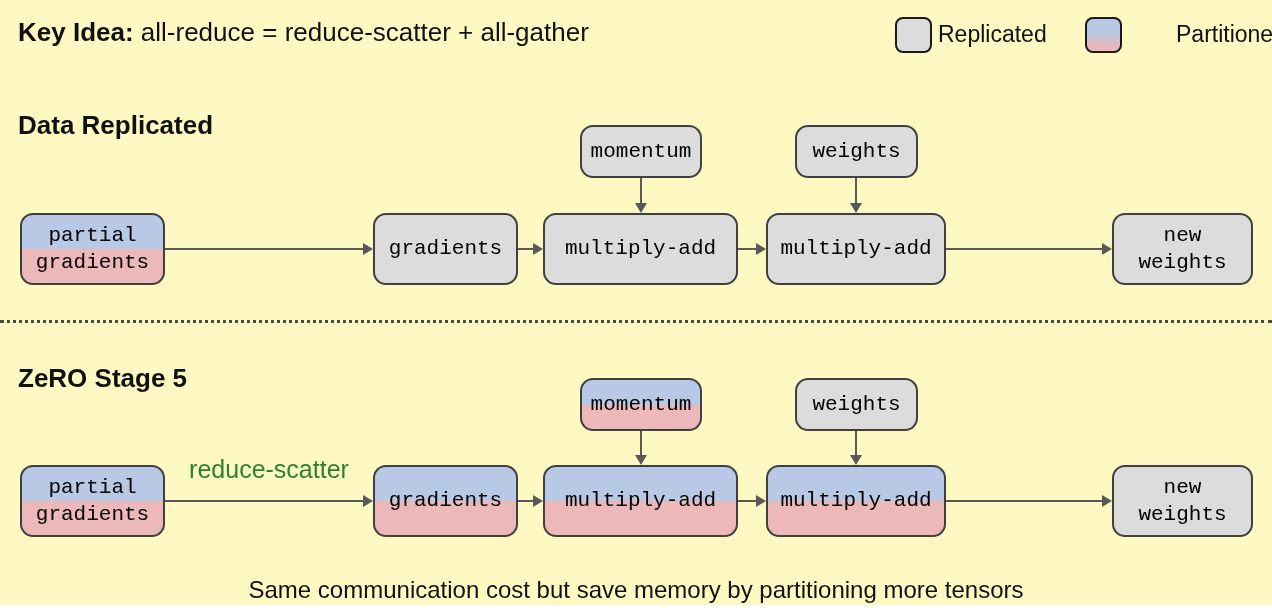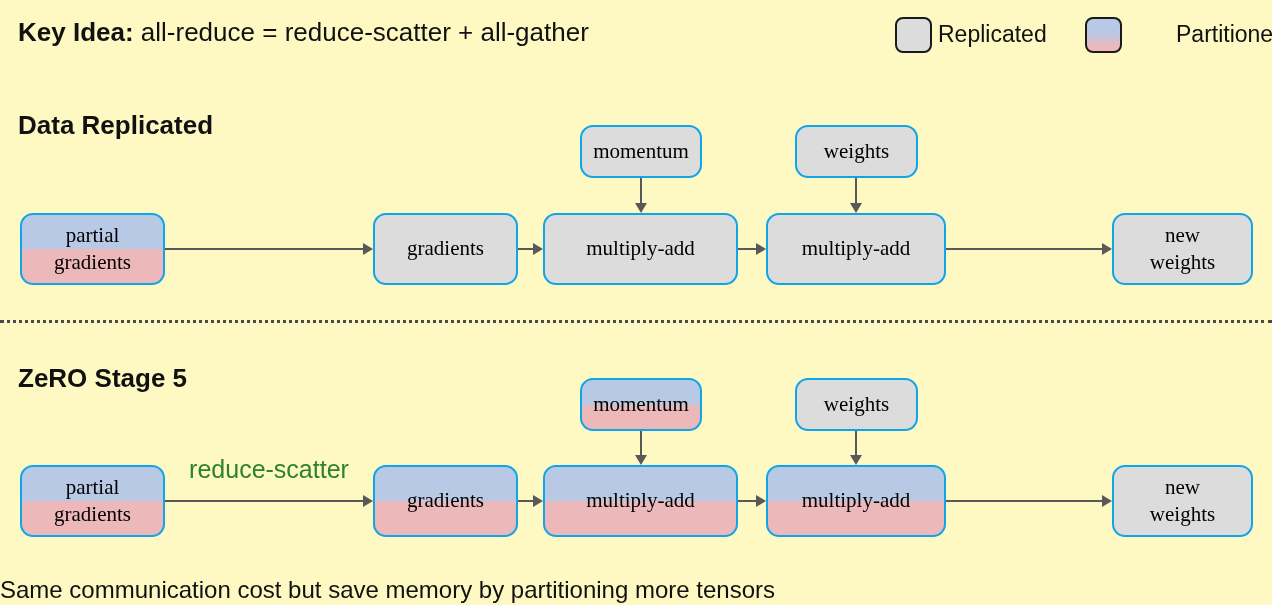--- a/index.html
+++ b/index.html
@@ -3,27 +3,27 @@
 <meta charset="utf-8">
 <style>
   html,body { margin:0; padding:0; background:#ffffff; }
   #canvas {
     position:relative; width:1272px; height:605px; background:#fef9c3;
     font-family:"Liberation Sans", sans-serif; color:#111; overflow:hidden;
   }
   .heading { position:absolute; font-size:26px; font-weight:bold; white-space:nowrap; }
   .keyidea { position:absolute; left:18px; top:17px; font-size:26px; white-space:nowrap; }
   .keyidea .kw { font-weight:bold; }
-  .caption { position:absolute; left:0; top:576px; width:1272px; font-size:24px; }
+  .caption { position:absolute; left:0; top:576px; width:1272px; text-align:center; font-size:24px; }
 
   .node {
     position:absolute; box-sizing:border-box;
-    border:2px solid #0ea5e9; border-radius:13px;
+    border:2px solid #404040; border-radius:13px;
     display:flex; flex-direction:column; align-items:center; justify-content:center;
-    font-family:Liberation Serif, serif; font-size:21px; line-height:1.3;
+    font-family:Liberation Mono, monospace; font-size:21px; line-height:1.3;
     color:#000; text-align:center; white-space:nowrap;
   }
   .replicated { background: var(--replicated-fill); }
   .partitioned {
     background: linear-gradient(to bottom,
       var(--partition-blue) 0%, var(--partition-blue) 50%,
       var(--partition-pink) 50%, var(--partition-pink) 100%);
   }
 
   .commlabel {

